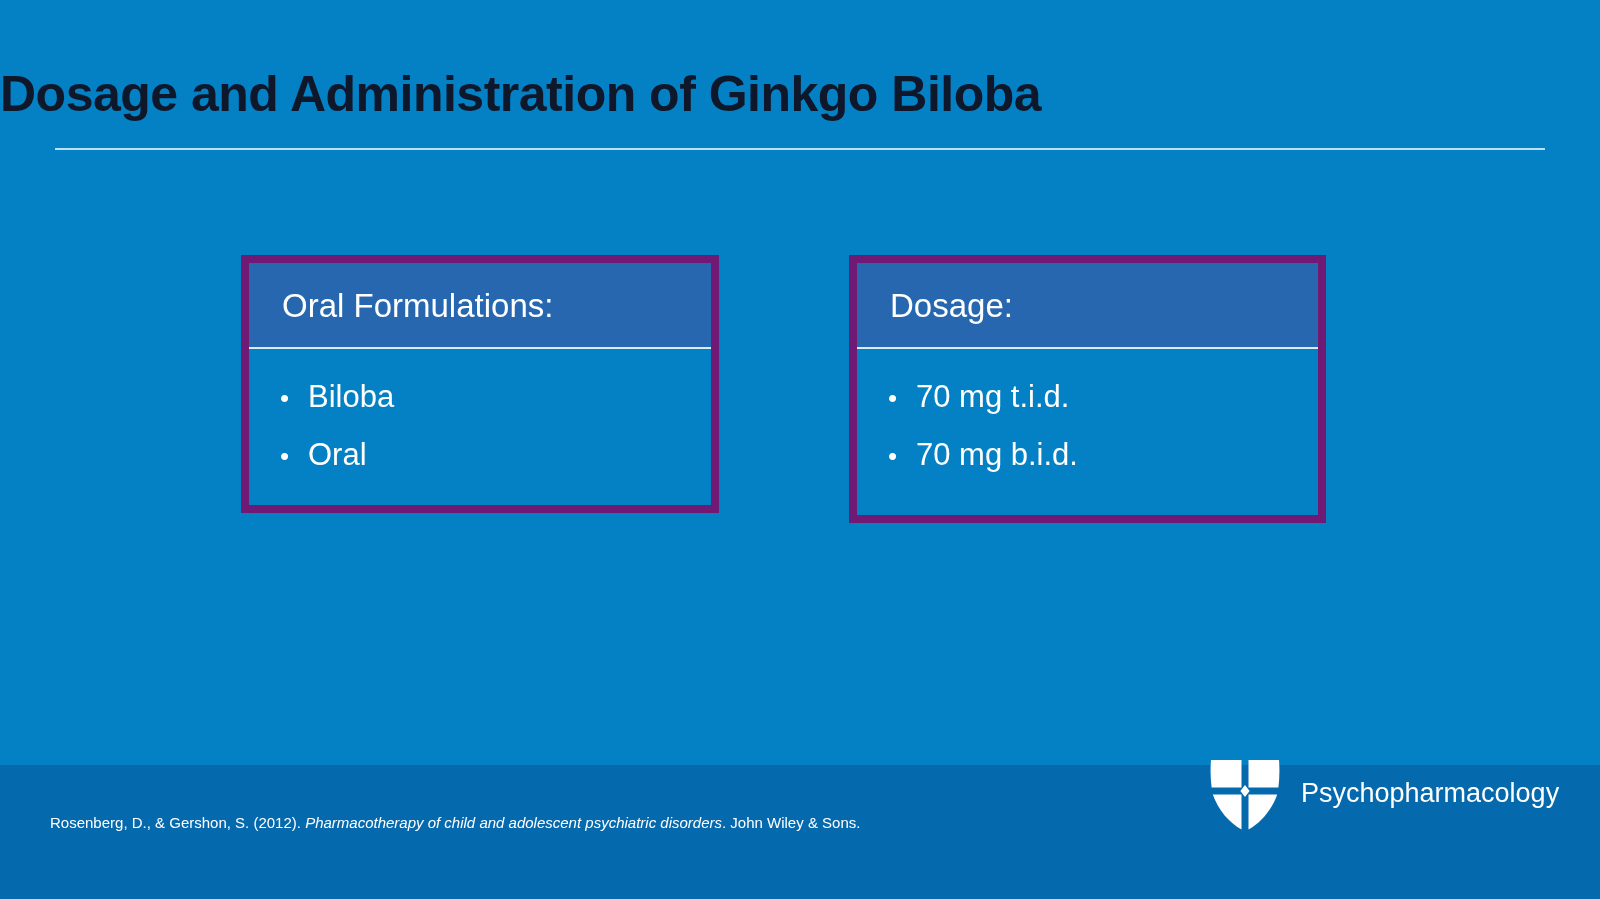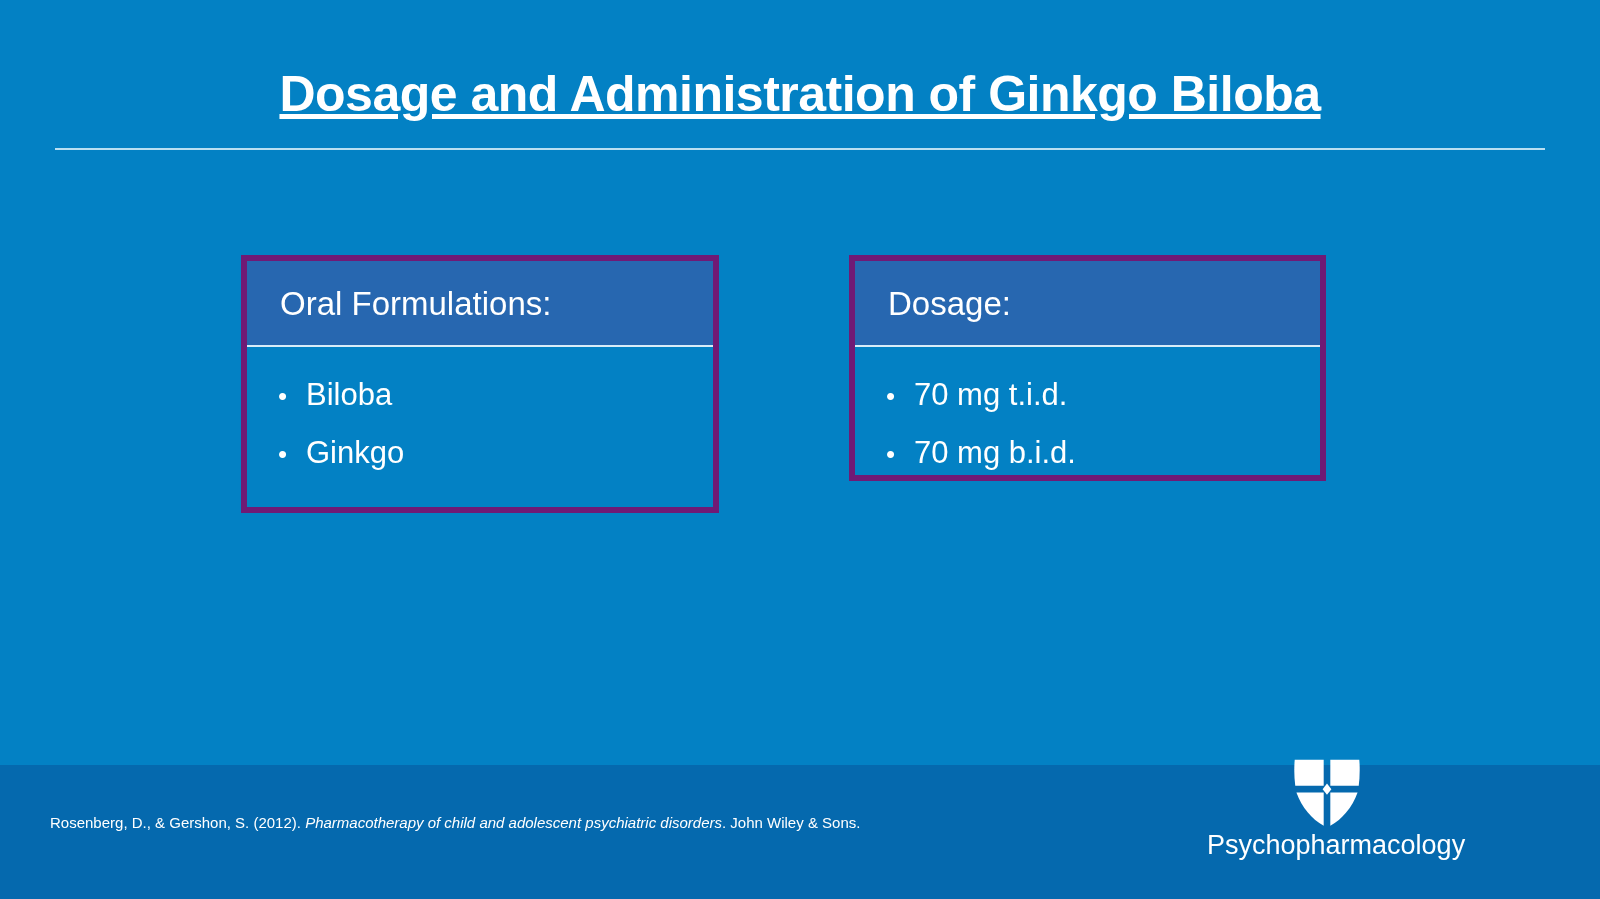--- a/index.html
+++ b/index.html
@@ -16,47 +16,46 @@
     font-family: "Liberation Sans", sans-serif;
     -webkit-font-smoothing: antialiased;
   }
 
   
   .slide-title {
     position: absolute;
     left: 0;
     top: 68px;
     width: 1600px;
-    text-align: center;
-    color: #ffffff;
+    text-align: left;
+    color: #0f172a;
     font-size: 50px;
     font-weight: bold;
     letter-spacing: -0.5px;
     line-height: 1.05;
     white-space: nowrap;
-    text-decoration: underline;
   }
   .title-rule {
     position: absolute;
     left: 55px;
     top: 148px;
     width: 1490px;
     height: 2px;
     background: #b9dff2;
   }
 
   
   .panel {
     position: absolute;
     box-sizing: border-box;
-    border: 6px solid #701a75;
+    border: 8px solid #701a75;
     background: #0381c4;
   }
   .panel-left  { left: 241px; top: 255px; width: 478px; height: 258px; }
-  .panel-right { left: 849px; top: 255px; width: 477px; height: 226px; }
+  .panel-right { left: 849px; top: 255px; width: 477px; height: 268px; }
 
   .panel-header {
     position: absolute;
     left: 0;
     top: 0;
     right: 0;
     height: 86px;
     box-sizing: border-box;
     background: #2767b0;
     border-bottom: 2px solid #d8ecf8;
@@ -119,21 +118,20 @@
   }
   .citation i { font-style: italic; margin-top: 24px; }
 
   
   .logo {
     position: absolute;
     left: 1207px;
     top: 754px;
     display: flex;
     align-items: center;
-    flex-direction: column;
   }
   .logo-shield {
     width: 76px;
     height: 80px;
     flex: 0 0 76px;
     margin-right: 18px;
   }
   .logo-text {
     color: #ffffff;
     font-size: 27px;
@@ -155,21 +153,21 @@
     <div class="panel-header">
       <span class="panel-header-text">Oral Formulations:</span>
     </div>
     <div class="panel-body">
       <div class="bullet-row">
         <span class="bullet-dot">•</span>
         <span class="bullet-text">Biloba</span>
       </div>
       <div class="bullet-row">
         <span class="bullet-dot">•</span>
-        <span class="bullet-text">Ginkgo</span>
+        <span class="bullet-text">Oral</span>
       </div>
     </div>
   </div>
 
   <div class="panel panel-right">
     <div class="panel-header">
       <span class="panel-header-text">Dosage:</span>
     </div>
     <div class="panel-body">
       <div class="bullet-row">

